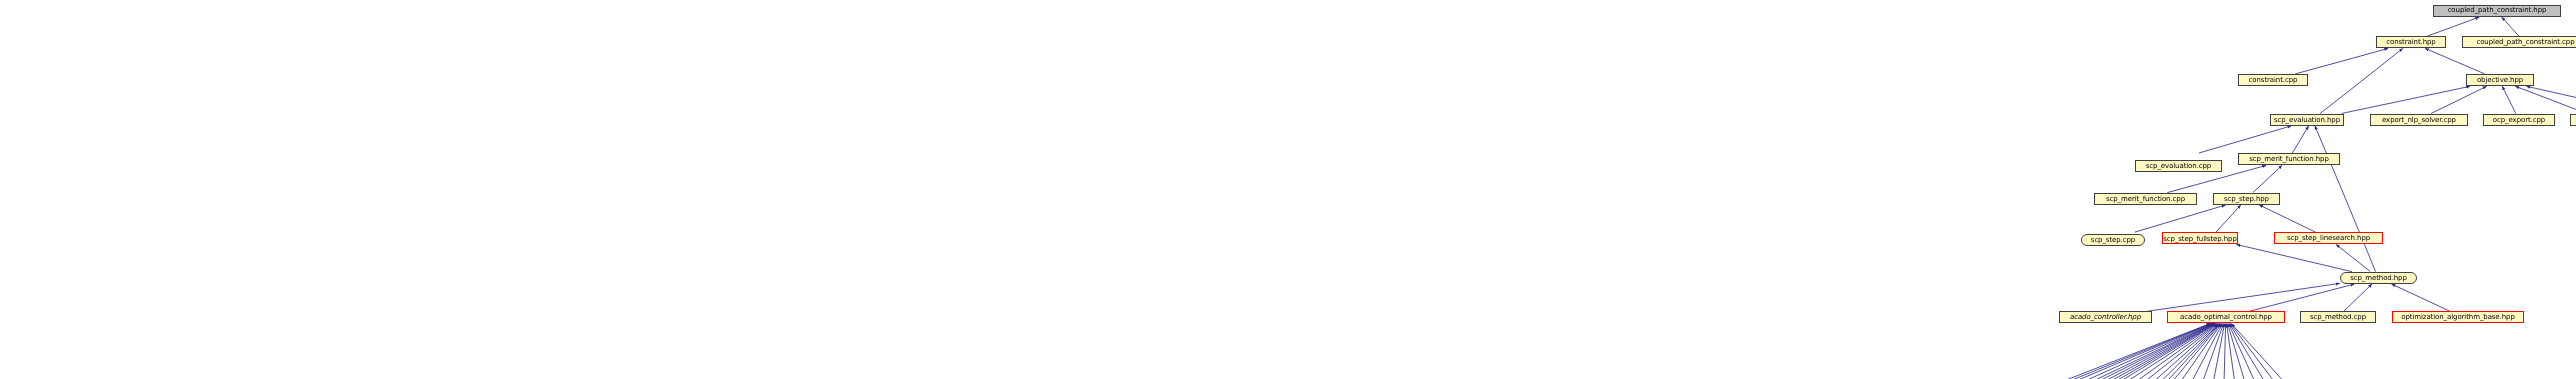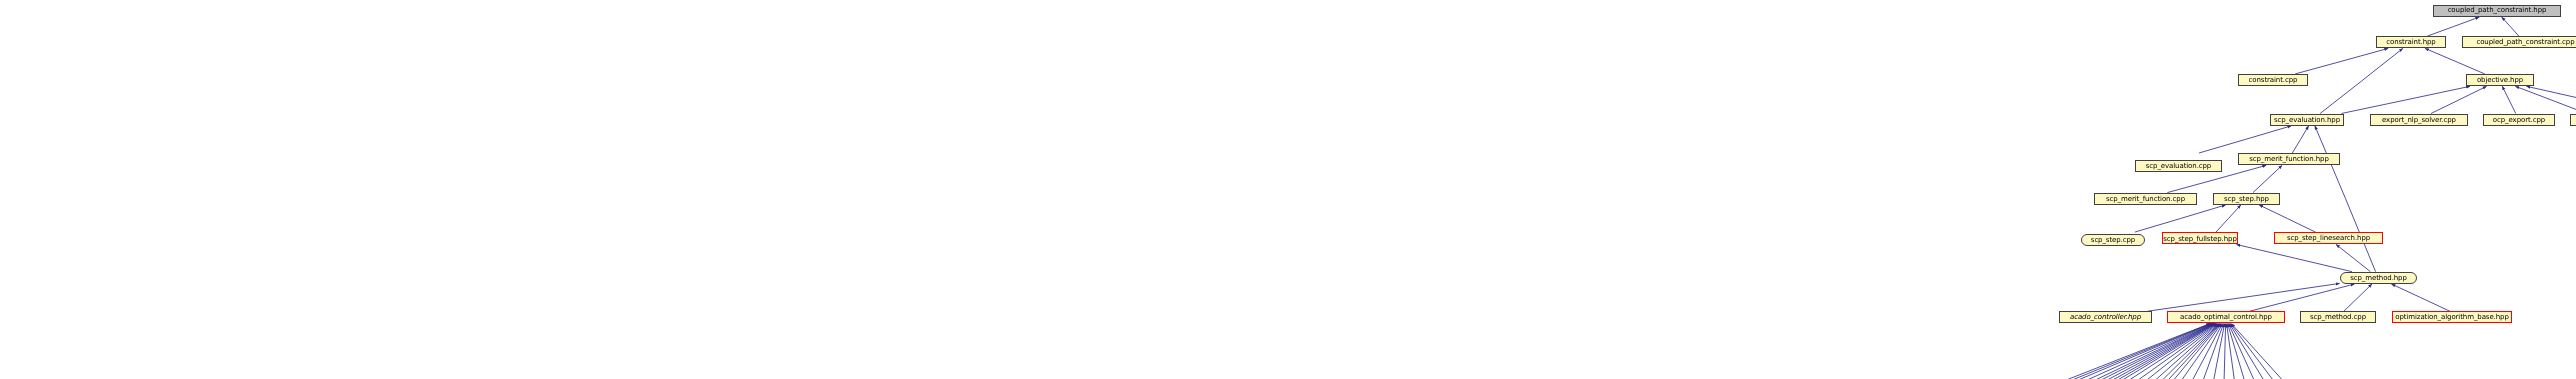--- a/index.html
+++ b/index.html
@@ -178,18 +178,18 @@
       </div>
       <div class="node" style="left: 2059px; top: 311px; width: 93px; font-style: italic;">
         <span class="node-label">acado_controller.hpp</span>
       </div>
       <div class="node red" style="left: 2167px; top: 311px; width: 118px;">
         <span class="node-label">acado_optimal_control.hpp</span>
       </div>
       <div class="node" style="left: 2300px; top: 311px; width: 76px;">
         <span class="node-label">scp_method.cpp</span>
       </div>
-      <div class="node red" style="left: 2392px; top: 311px; width: 120px;">
+      <div class="node red" style="left: 2392px; top: 311px; width: 132px;">
         <span class="node-label">optimization_algorithm_base.hpp</span>
       </div>
     </div>
 </div>
 
 
 </body></html>

